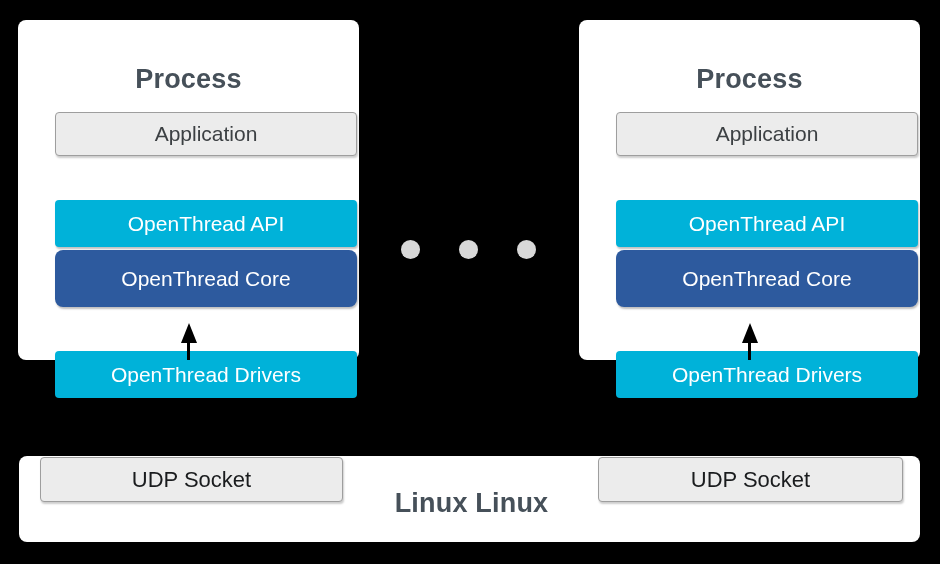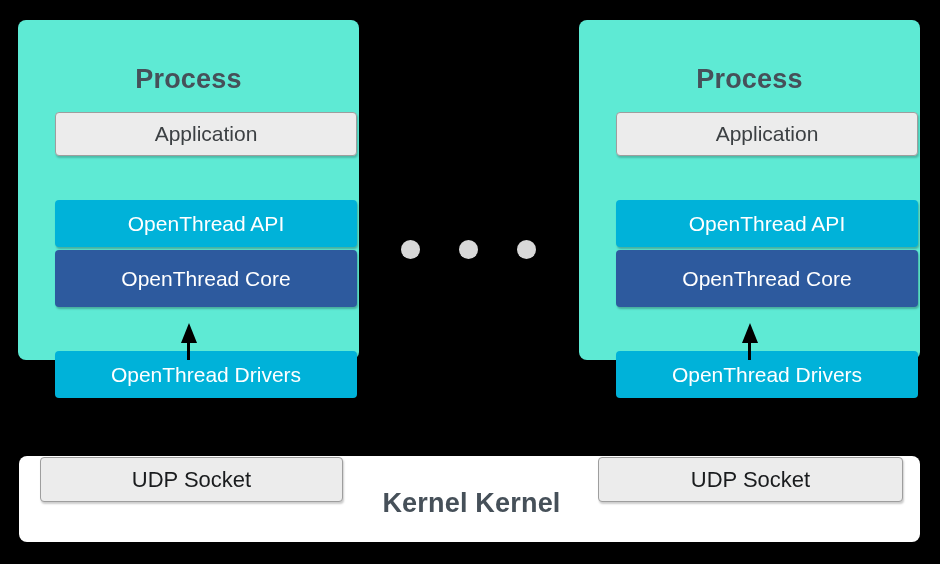--- a/index.html
+++ b/index.html
@@ -5,21 +5,21 @@
   html,body{margin:0;padding:0;background:#ffffff;}
   .stage{
     position:relative;
     width:940px;height:564px;
     background:#000000;
     overflow:hidden;
     font-family:"Liberation Sans","DejaVu Sans",sans-serif;
   }
   .card{
     position:absolute;top:20px;width:341px;height:340px;
-    background:#5eead4;border-radius:8px;
+    background:#ffffff;border-radius:8px;
     box-shadow:2px 3px 6px rgba(0,0,0,0.6);
   }
   .card-left{left:18px;}
   .card-right{left:579px;}
   .card-title{
     position:absolute;top:44px;left:0;width:100%;
     text-align:center;font-size:27px;line-height:30px;
     font-weight:700;color:#465059;letter-spacing:0.2px;
   }
   .stack{position:absolute;top:92px;left:21px;width:302px;padding-left:16px;}
@@ -36,20 +36,21 @@
   .layer-cyan{
     height:47px;margin-bottom:3px;
     background:#00b2d9;color:#ffffff;
     box-shadow:1px 2px 2px rgba(0,0,0,0.25);
     margin-top:44px;
   }
   .layer-blue{
     height:57px;margin-bottom:3px;
     background:#2d5a9e;color:#ffffff;
     box-shadow:1px 2px 2px rgba(0,0,0,0.25);
+    border-radius:8px;
   }
   .up-arrow{
     position:absolute;left:50%;transform:translateX(-50%);
     top:303px;width:16px;height:37px;
   }
   .up-arrow .head{
     width:0;height:0;margin:0 auto;
     border-left:8px solid transparent;
     border-right:8px solid transparent;
     border-bottom:20px solid #000000;
@@ -118,17 +119,17 @@
       <div class="layer layer-cyan">OpenThread Drivers</div>
     </div>
     <div class="up-arrow">
       <div class="head"></div>
       <div class="shaft"></div>
     </div>
   </div>
 
   <div class="kernel">
     <div class="udp udp-left">UDP Socket</div>
-    <div class="kernel-label">Kernel Kernel</div>
+    <div class="kernel-label">Linux Linux</div>
     <div class="udp udp-right">UDP Socket</div>
   </div>
 
 </div>
 
 </body></html>

